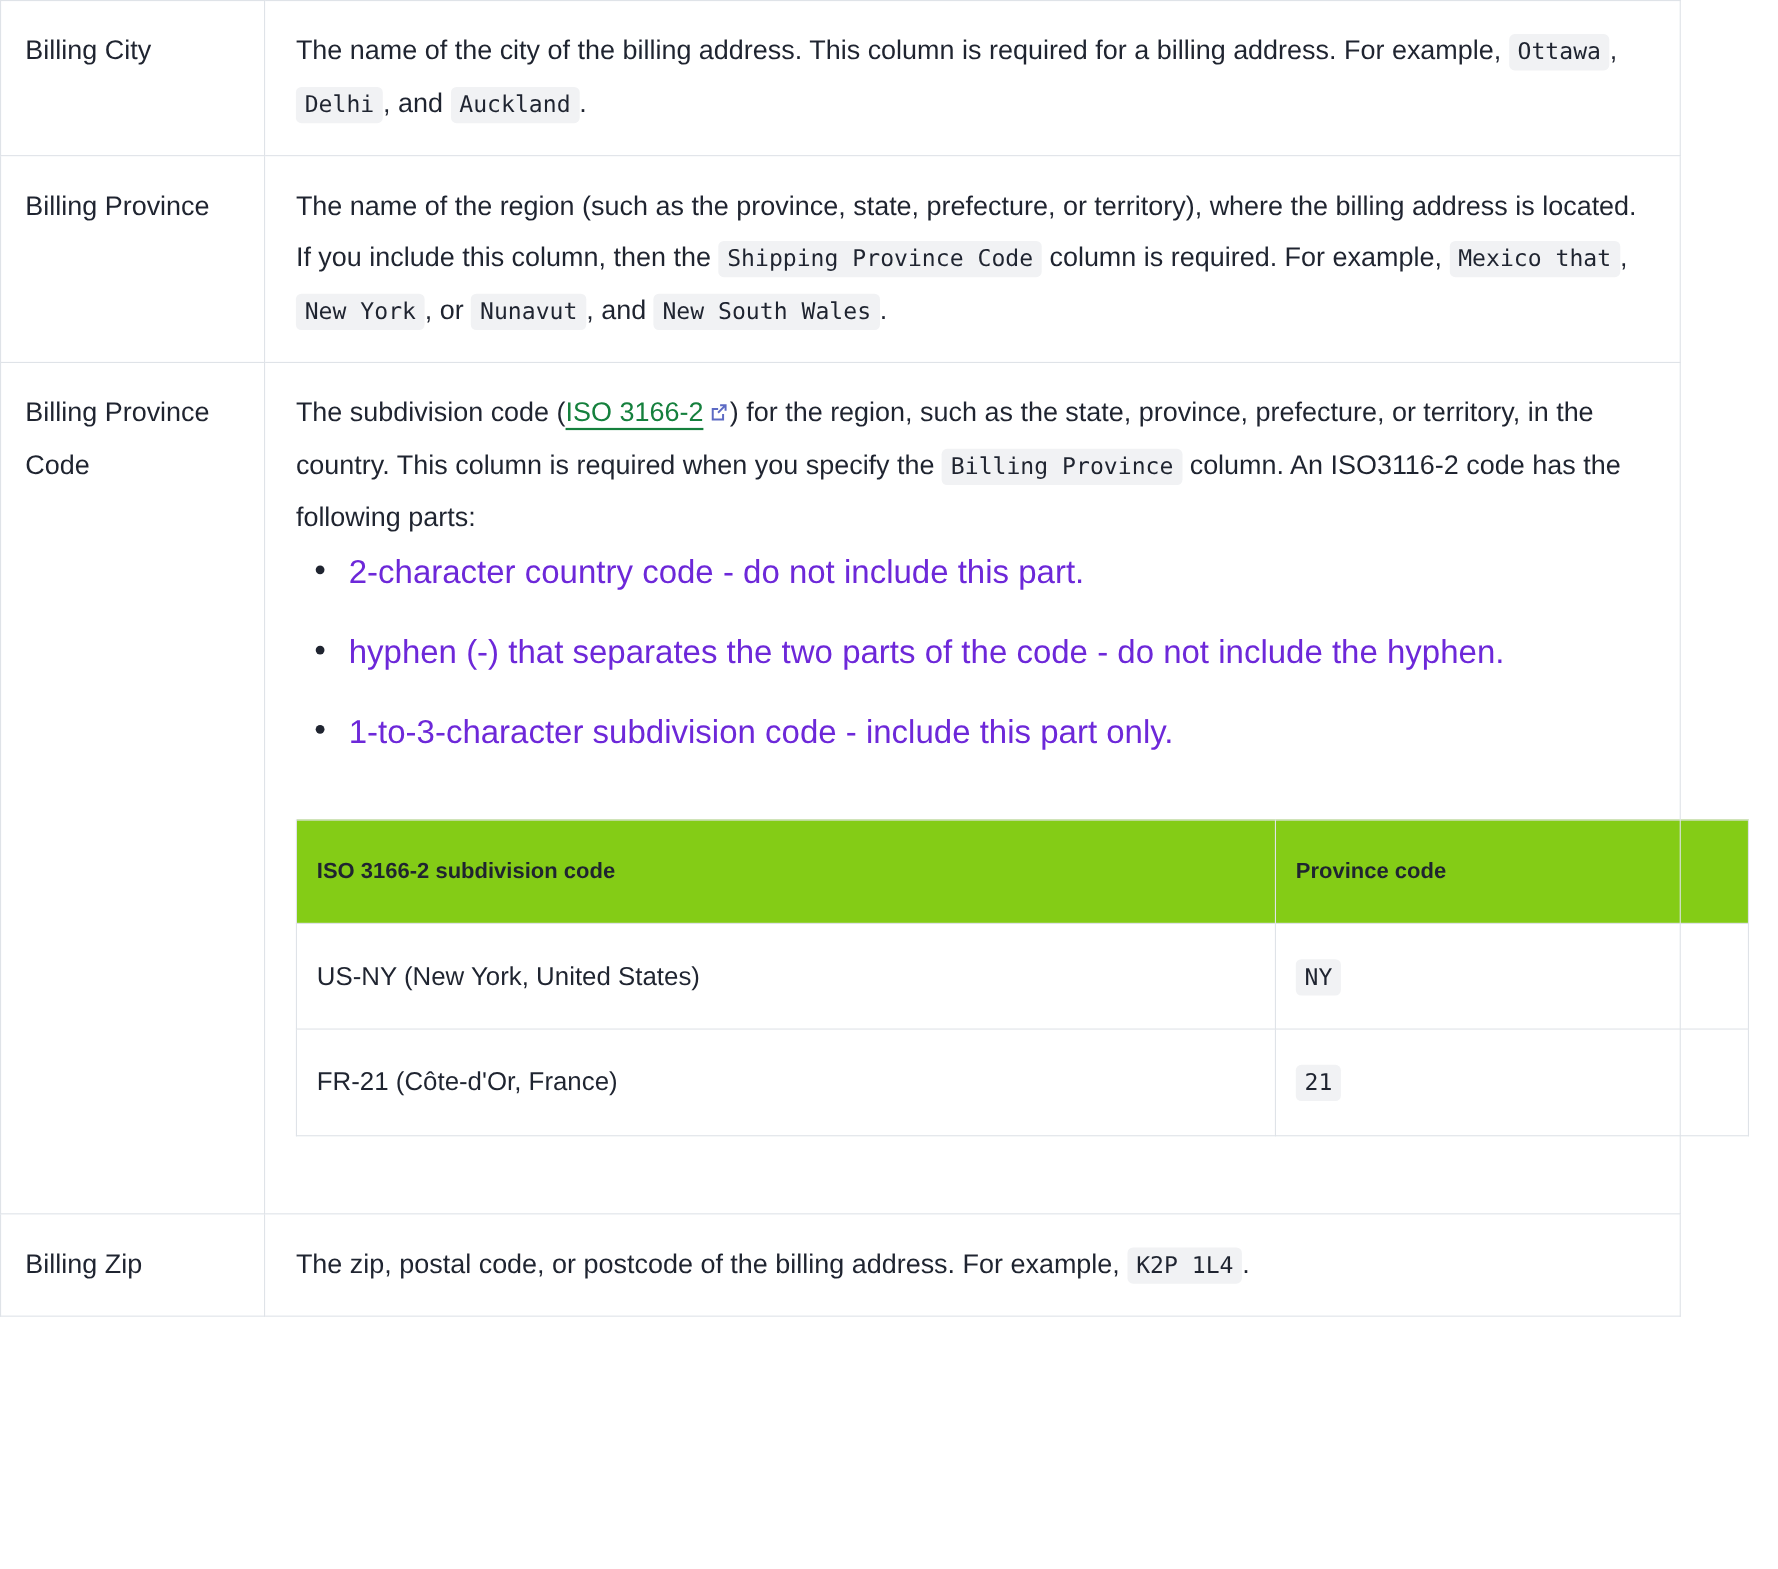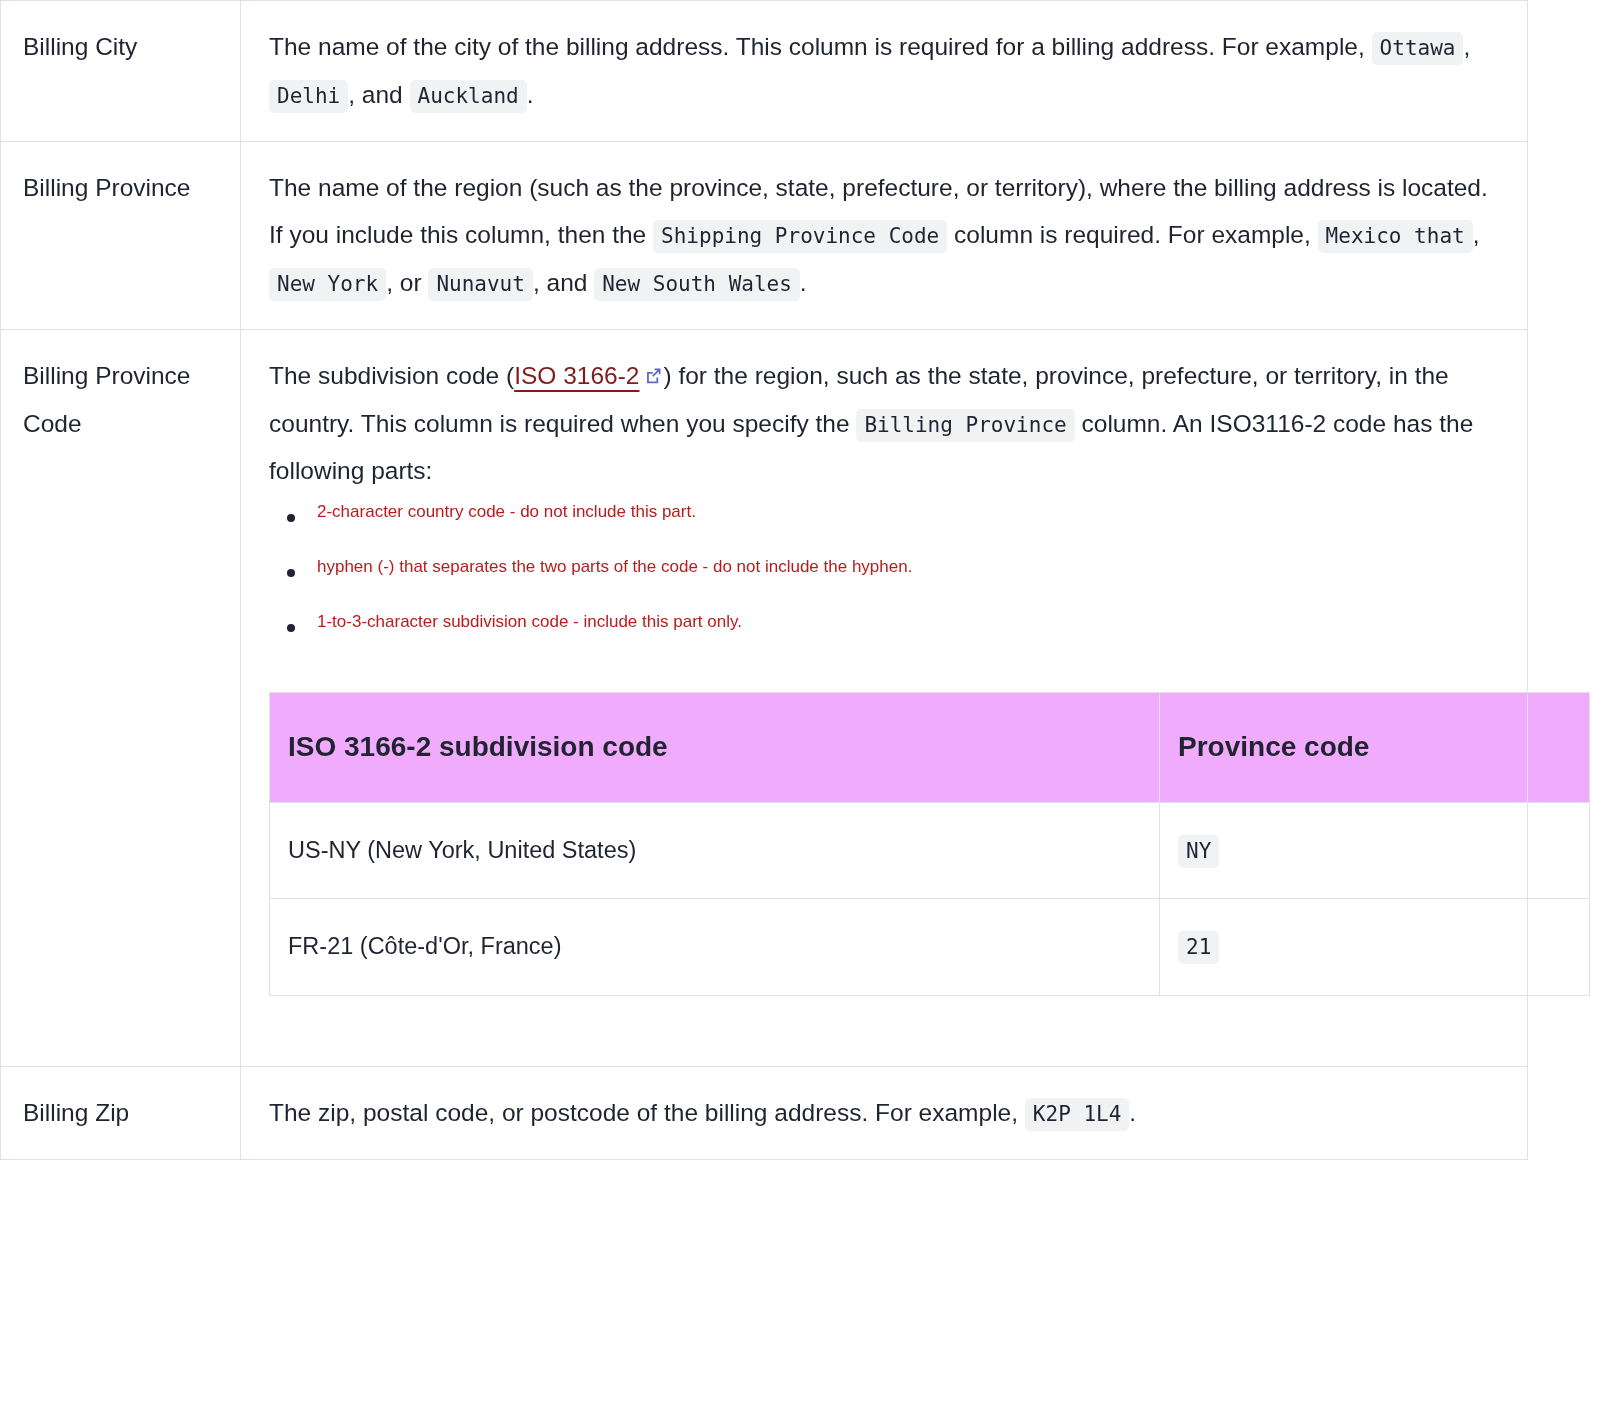--- a/index.html
+++ b/index.html
@@ -49,45 +49,45 @@
     font-size: 21px;
     background: #f1f2f4;
     color: #1f2430;
     border-radius: 5px;
     padding: 4px 8px 5px 8px;
     white-space: pre;
     line-height: 1.4;
   }
 
   a.ext-link {
-    color: #7f1d1d;
+    color: #15803d;
     text-decoration: underline;
     text-underline-offset: 6px;
     text-decoration-thickness: 2px;
     white-space: nowrap;
   }
   a.ext-link .ext-icon {
     display: inline-block;
     vertical-align: -1px;
     margin-left: 5px;
   }
   a.ext-link .ext-icon svg { display: block; }
 
   ul.parts {
     margin: 6px 0 0 0;
     padding-left: 46px;
     list-style: none;
   }
   ul.parts li {
     position: relative;
-    font-size: 17px;
+    font-size: 30px;
     line-height: 1.35;
     padding: 0 0 0 2px;
     margin: 0 0 32px 0;
-    color: #b91c1c;
+    color: #6d28d9;
   }
   ul.parts li:last-child { margin-bottom: 0; }
   ul.parts li::before {
     content: "";
     position: absolute;
     left: -28px;
     top: 13px;
     width: 8px;
     height: 8px;
     border-radius: 50%;
@@ -107,23 +107,23 @@
   }
   table.inner th, table.inner td {
     border: 1px solid #dfe3e8;
     text-align: left;
     vertical-align: middle;
     font-size: 23.5px;
     padding: 24px 18px 24px 18px;
     color: #1f2430;
   }
   table.inner thead th {
-    background: #f0abfc;
+    background: #84cc16;
     font-weight: bold;
-    font-size: 28px;
+    font-size: 20px;
     padding-top: 27px;
     padding-bottom: 27px;
   }
   table.inner col.c1 { width: 890px; }
   table.inner col.c2 { width: 430px; }
   table.inner tbody td { padding-top: 25px; padding-bottom: 25px; }
 
   .nowrap { white-space: nowrap; }
 </style>
 </head>

